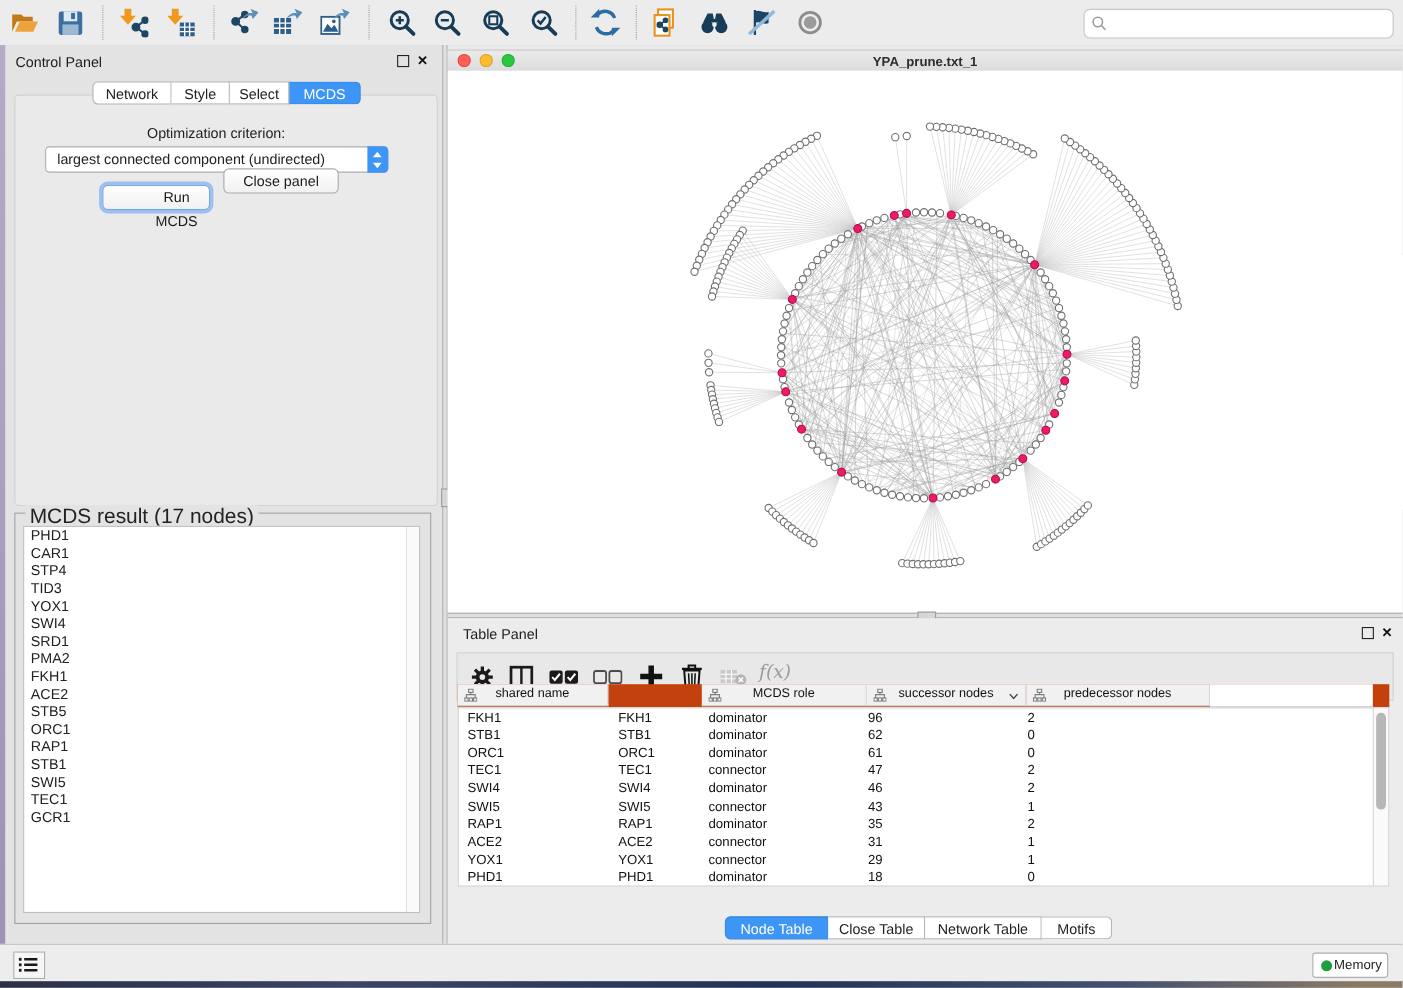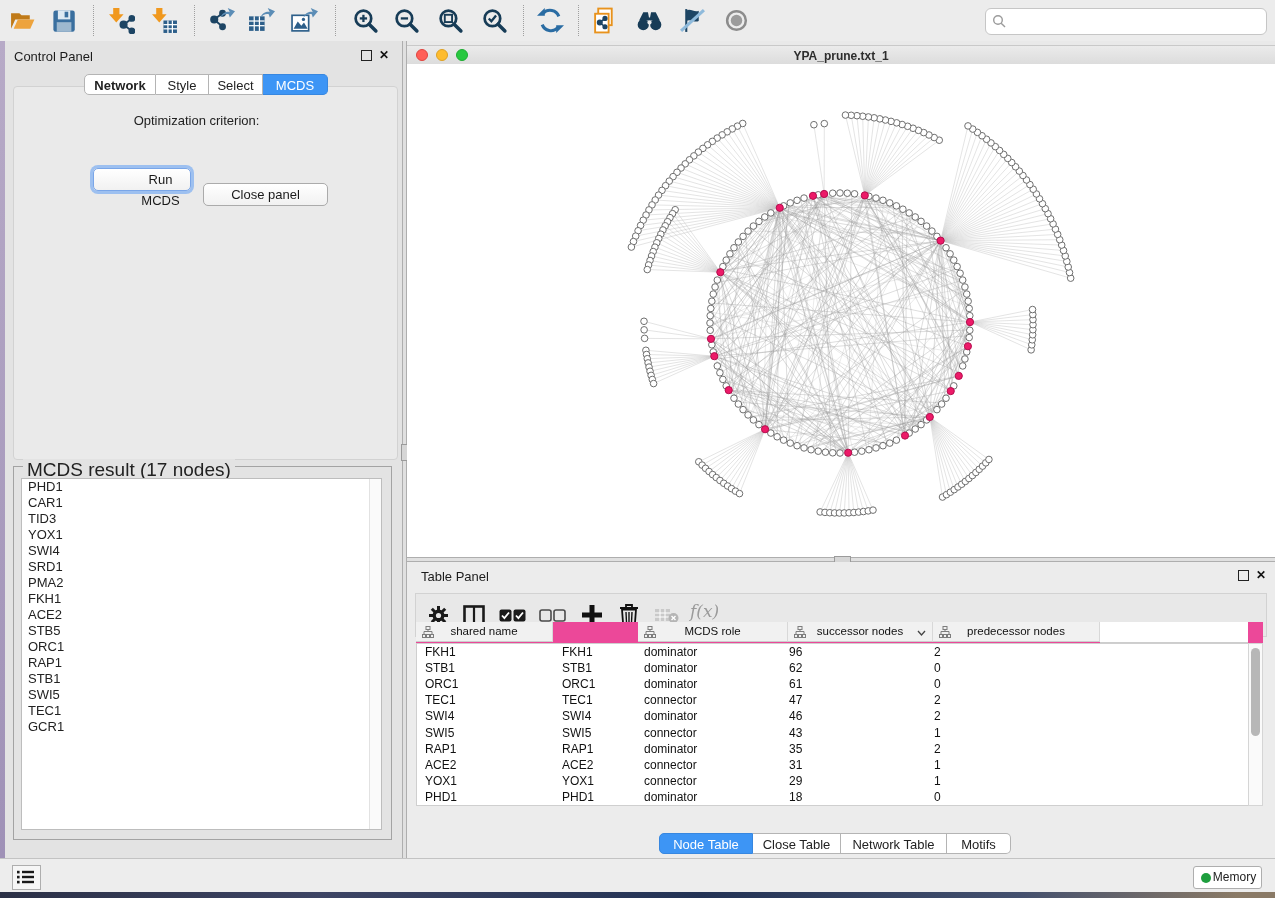--- a/index.html
+++ b/index.html
@@ -72,21 +72,21 @@
       font-weight:600;color:#2d2d2d;}
   #net-canvas{position:absolute;left:0;top:23px;width:868px;height:493px;background:#fff;}
   
   #table-panel{left:407px;top:562px;width:868px;height:296px;background:#ececec;}
   #tp-toolbar{position:absolute;left:8px;top:31px;width:852px;height:44px;background:#e8e8e8;
       border:1px solid #d2d2d2;box-sizing:border-box;}
   .tpico{position:absolute;top:11px;}
   #fx-label{font-family:"DejaVu Serif",serif;font-style:italic;font-size:17px;color:#9a9a9a;}
   #tbl{position:absolute;left:9px;top:81px;width:847px;height:163px;background:#fff;
       border:1px solid #cfcfcf;box-sizing:border-box;}
-  #tbl-header{position:absolute;left:9px;top:60px;width:847px;height:21px;background:#ec4899;}
+  #tbl-header{position:absolute;left:9px;top:60px;width:847px;height:21px;background:#c2410c;}
   .hcell{position:absolute;top:0;height:20px;background:#f1f1f1;border-right:1px solid #d8d8d8;
       border-bottom:1px solid #cdcdcd;font-size:11.5px;color:#111;box-sizing:border-box;}
   .hcell .hlabel{position:absolute;left:0;right:0;top:3px;text-align:center;}
   .hcell svg.colicon{position:absolute;left:6px;top:4px;}
   .hcell svg.sorticon{position:absolute;right:6px;top:8px;}
   .hfill{position:absolute;top:0;height:20px;background:#fff;border-bottom:1px solid #cdcdcd;}
   .trow{position:absolute;left:0;width:832px;height:16.1px;font-size:12px;color:#111;}
   .tcell{position:absolute;top:1px;white-space:nowrap;overflow:hidden;}
   .num{text-align:left;}
   #tbl-scroll{position:absolute;left:841px;top:81px;width:15px;height:163px;background:#fafafa;
@@ -235,36 +235,44 @@
 <div id="left-strip" class="abs"></div>
 <div id="bottom-strip" class="abs"></div>
 
 <div id="control-panel" class="abs">
   <div class="abs panel-title" style="left:9px;top:8px">Control Panel</div>
   <span class="abs float-glyph" style="left:356px;top:9px"></span>
   <span class="abs close-glyph" style="left:374px;top:7px">✕</span>
 
   <div id="ctl-card"></div>
   <div class="seg" style="left:79px;top:33px" id="ctl-tabs">
-      <div class="seg-tab" style="width: 72px; font-weight: bold;">Network</div>
+      <div class="seg-tab" style="width: 72px;">Network</div>
       <div class="seg-tab" style="width: 53px;">Style</div>
       <div class="seg-tab" style="width: 54px;">Select</div>
       <div class="seg-tab selected" style="width: 65px;">MCDS</div>
     </div>
 
   <div class="abs" id="opt-label">Optimization criterion:</div>
+  <div class="abs" id="opt-select">
+    <span class="val">largest connected component (undirected)</span>
+    <span id="opt-step">
+      <span class="tri-up"></span>
+        <span class="tri-dn"></span>
+      </span>
+  </div>
   <div class="mac-btn focused" style="left:88px;top:127px;width:98px">Run MCDS</div>
-  <div class="mac-btn" style="left:198px;top:142px;width:125px">Close panel</div>
+  <div class="mac-btn" style="left:198px;top:112px;width:105px">Close panel</div>
 
   <div id="mcds-group">
     <span id="mcds-legend">MCDS result (17 nodes)</span>
     <div id="mcds-listbox">
       <div id="mcds-list">
           <div class="list-item">PHD1</div>
           <div class="list-item">CAR1</div>
+          <div class="list-item">STP4</div>
           <div class="list-item">TID3</div>
           <div class="list-item">YOX1</div>
           <div class="list-item">SWI4</div>
           <div class="list-item">SRD1</div>
           <div class="list-item">PMA2</div>
           <div class="list-item">FKH1</div>
           <div class="list-item">ACE2</div>
           <div class="list-item">STB5</div>
           <div class="list-item">ORC1</div>
           <div class="list-item">RAP1</div>

